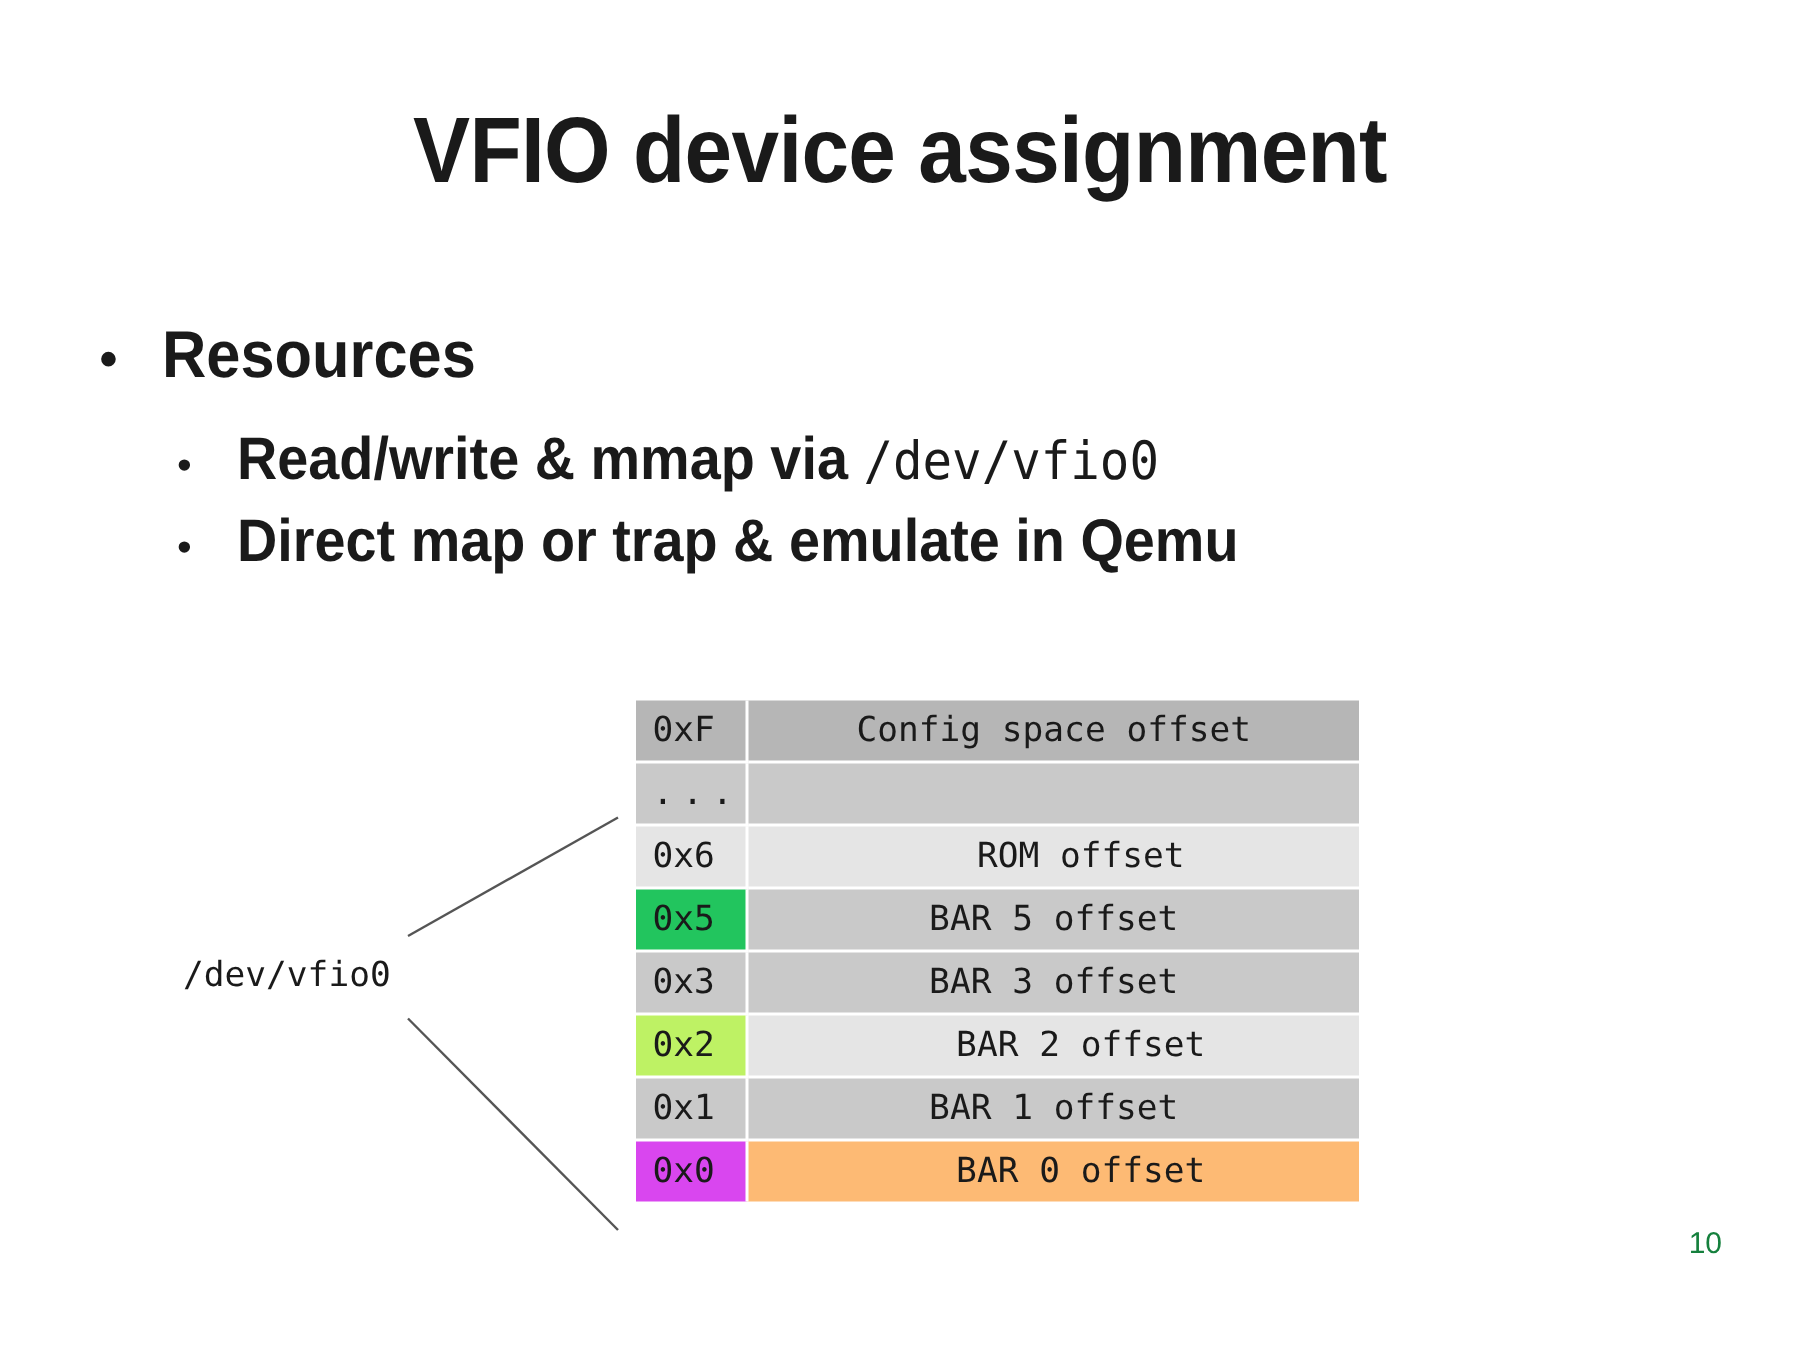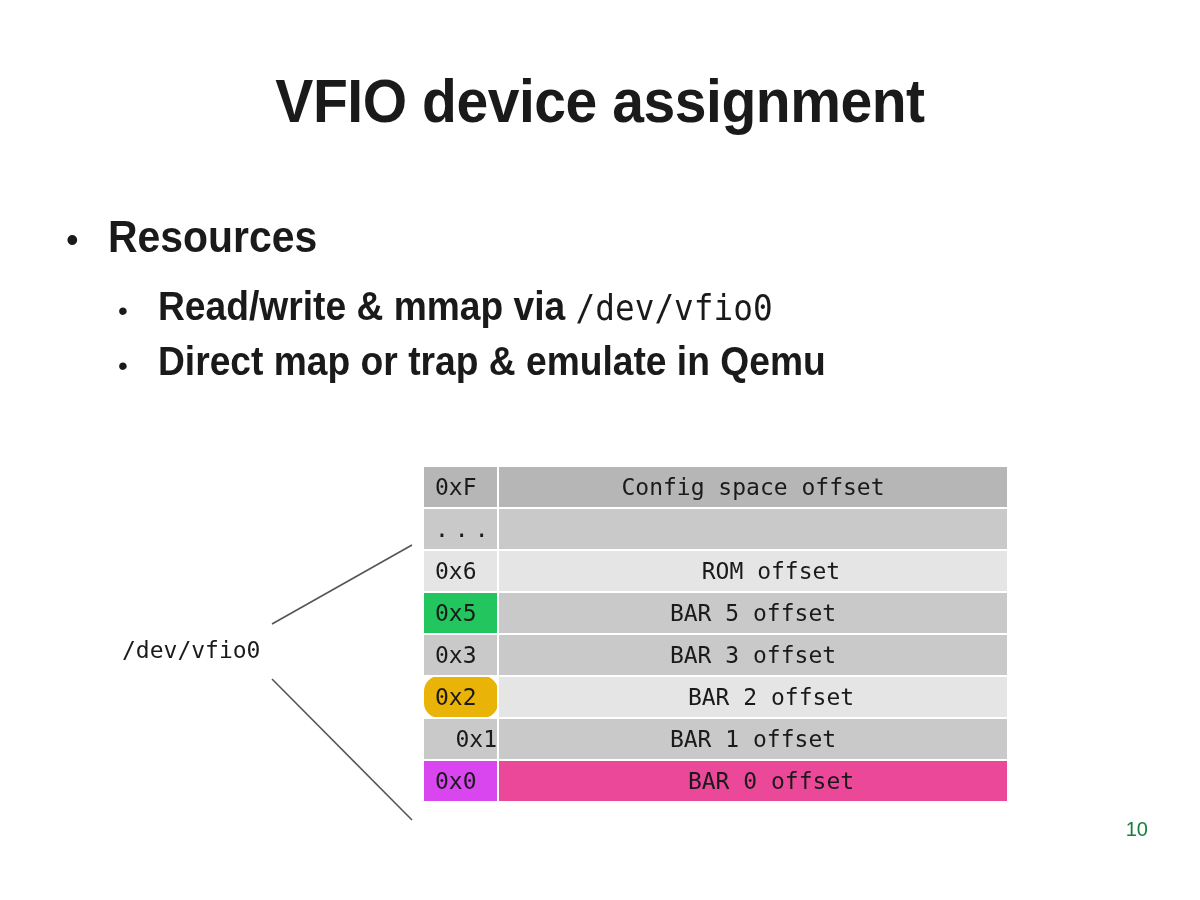--- a/index.html
+++ b/index.html
@@ -114,21 +114,21 @@
     top: 0;
     width: 1200px;
     height: 900px;
   }
 
   
   .bar-table {
     position: absolute;
     left: 424px;
     top: 467px;
-    width: 583px;
+    width: 482px;
     border-collapse: collapse;
     table-layout: fixed;
     font-family: "DejaVu Sans Mono", "Liberation Mono", monospace;
   }
   .bar-table tr { height: 40px; }
   .bar-table td {
     height: 40px;
     padding: 0;
     font-size: 23px;
     color: #1a1a1a;
@@ -221,30 +221,30 @@
           </tr>
           <tr class="shade-dark row-sep">
             <td class="col-index" style="background: #22c55e; border-right: 2px solid rgb(255, 255, 255); border-bottom: 2px solid rgb(255, 255, 255);">0x5</td>
             <td class="col-desc" style="background: rgb(201, 201, 201); border-bottom: 2px solid rgb(255, 255, 255);">BAR 5 offset</td>
           </tr>
           <tr class="shade-dark row-sep">
             <td class="col-index" style="background: rgb(201, 201, 201); border-right: 2px solid rgb(255, 255, 255); border-bottom: 2px solid rgb(255, 255, 255);">0x3</td>
             <td class="col-desc" style="background: rgb(201, 201, 201); border-bottom: 2px solid rgb(255, 255, 255);">BAR 3 offset</td>
           </tr>
           <tr class="shade-light row-sep">
-            <td class="col-index" style="background: #eab308; border-right: 2px solid rgb(255, 255, 255); border-bottom: 2px solid rgb(255, 255, 255); border-radius: 15px;">0x2</td>
+            <td class="col-index" style="background: #bef264; border-right: 2px solid rgb(255, 255, 255); border-bottom: 2px solid rgb(255, 255, 255);">0x2</td>
             <td class="col-desc" style="background: rgb(229, 229, 229); border-bottom: 2px solid rgb(255, 255, 255);">BAR 2 offset</td>
           </tr>
           <tr class="shade-dark row-sep">
-            <td class="col-index" style="background: rgb(201, 201, 201); border-right: 2px solid rgb(255, 255, 255); border-bottom: 2px solid rgb(255, 255, 255); text-align: right;">0x1</td>
+            <td class="col-index" style="background: rgb(201, 201, 201); border-right: 2px solid rgb(255, 255, 255); border-bottom: 2px solid rgb(255, 255, 255);">0x1</td>
             <td class="col-desc" style="background: rgb(201, 201, 201); border-bottom: 2px solid rgb(255, 255, 255);">BAR 1 offset</td>
           </tr>
           <tr class="shade-light">
             <td class="col-index" style="background: #d946ef; border-right: 2px solid rgb(255, 255, 255);">0x0</td>
-            <td class="col-desc" style="background: #ec4899;">BAR 0 offset</td>
+            <td class="col-desc" style="background: #fdba74;">BAR 0 offset</td>
           </tr>
         </tbody>
     </table>
 
   </div>
 
   <div class="page-number">10</div>
 
 </div>
 

